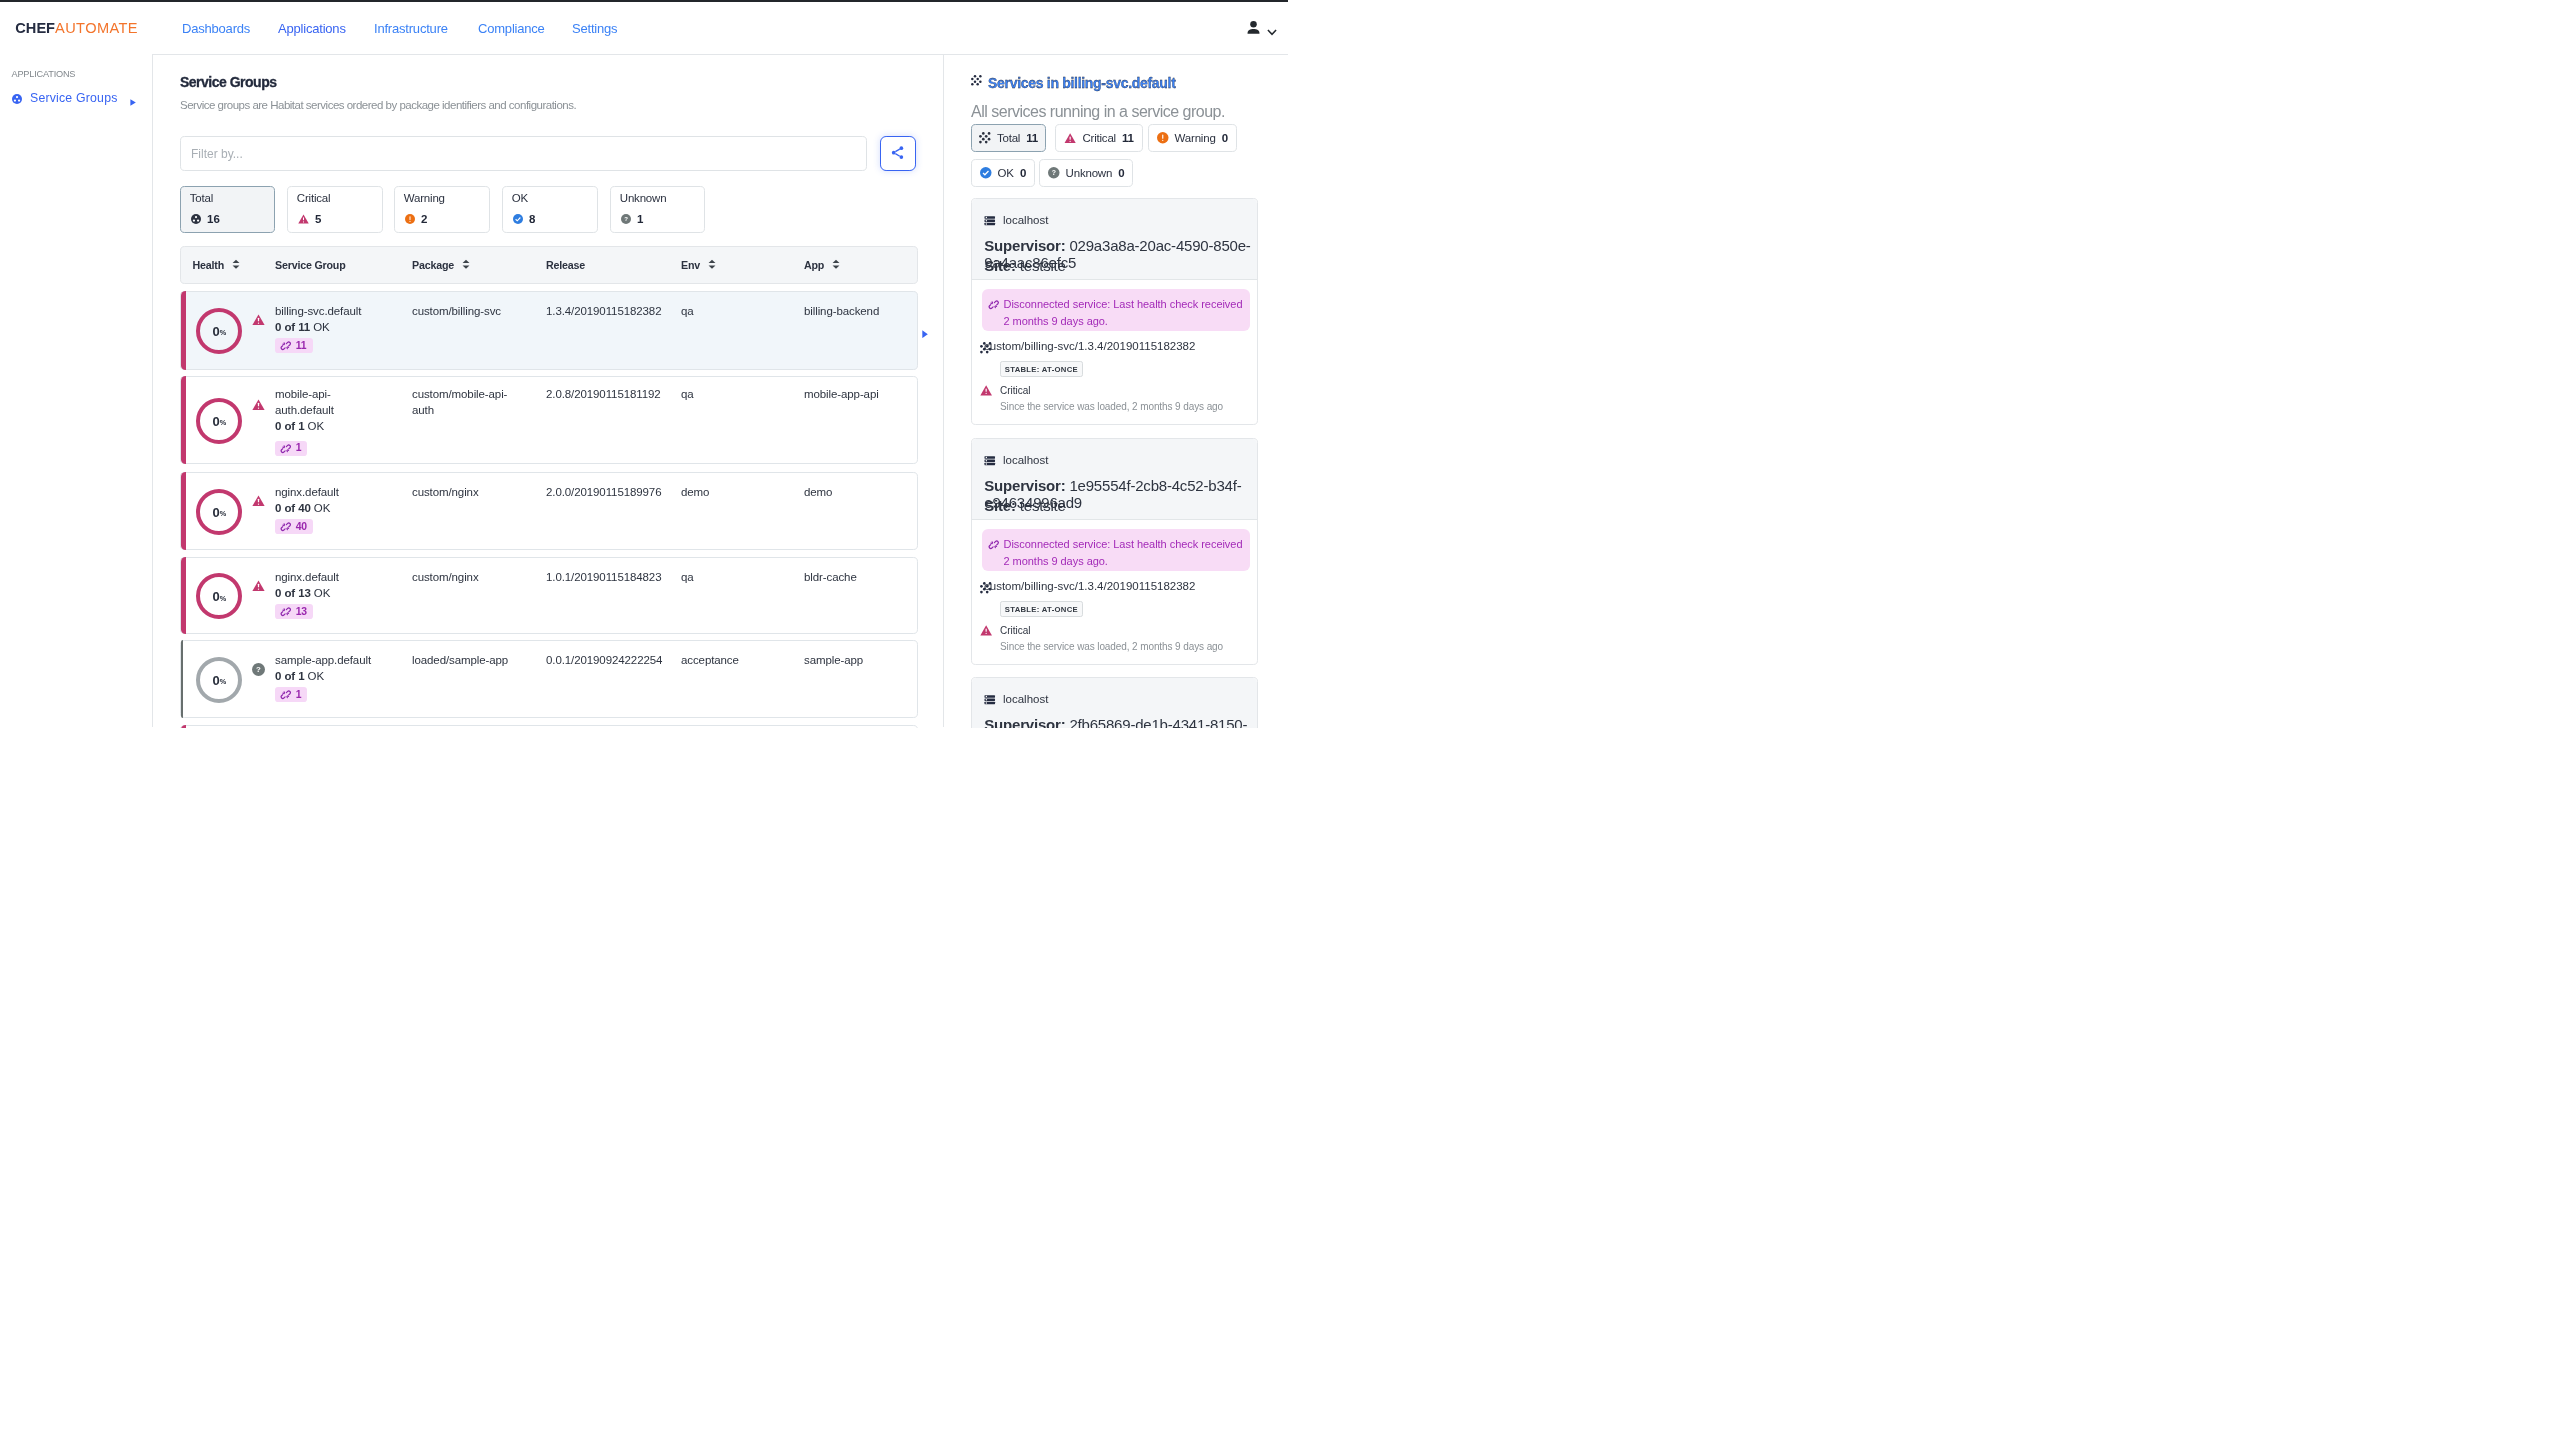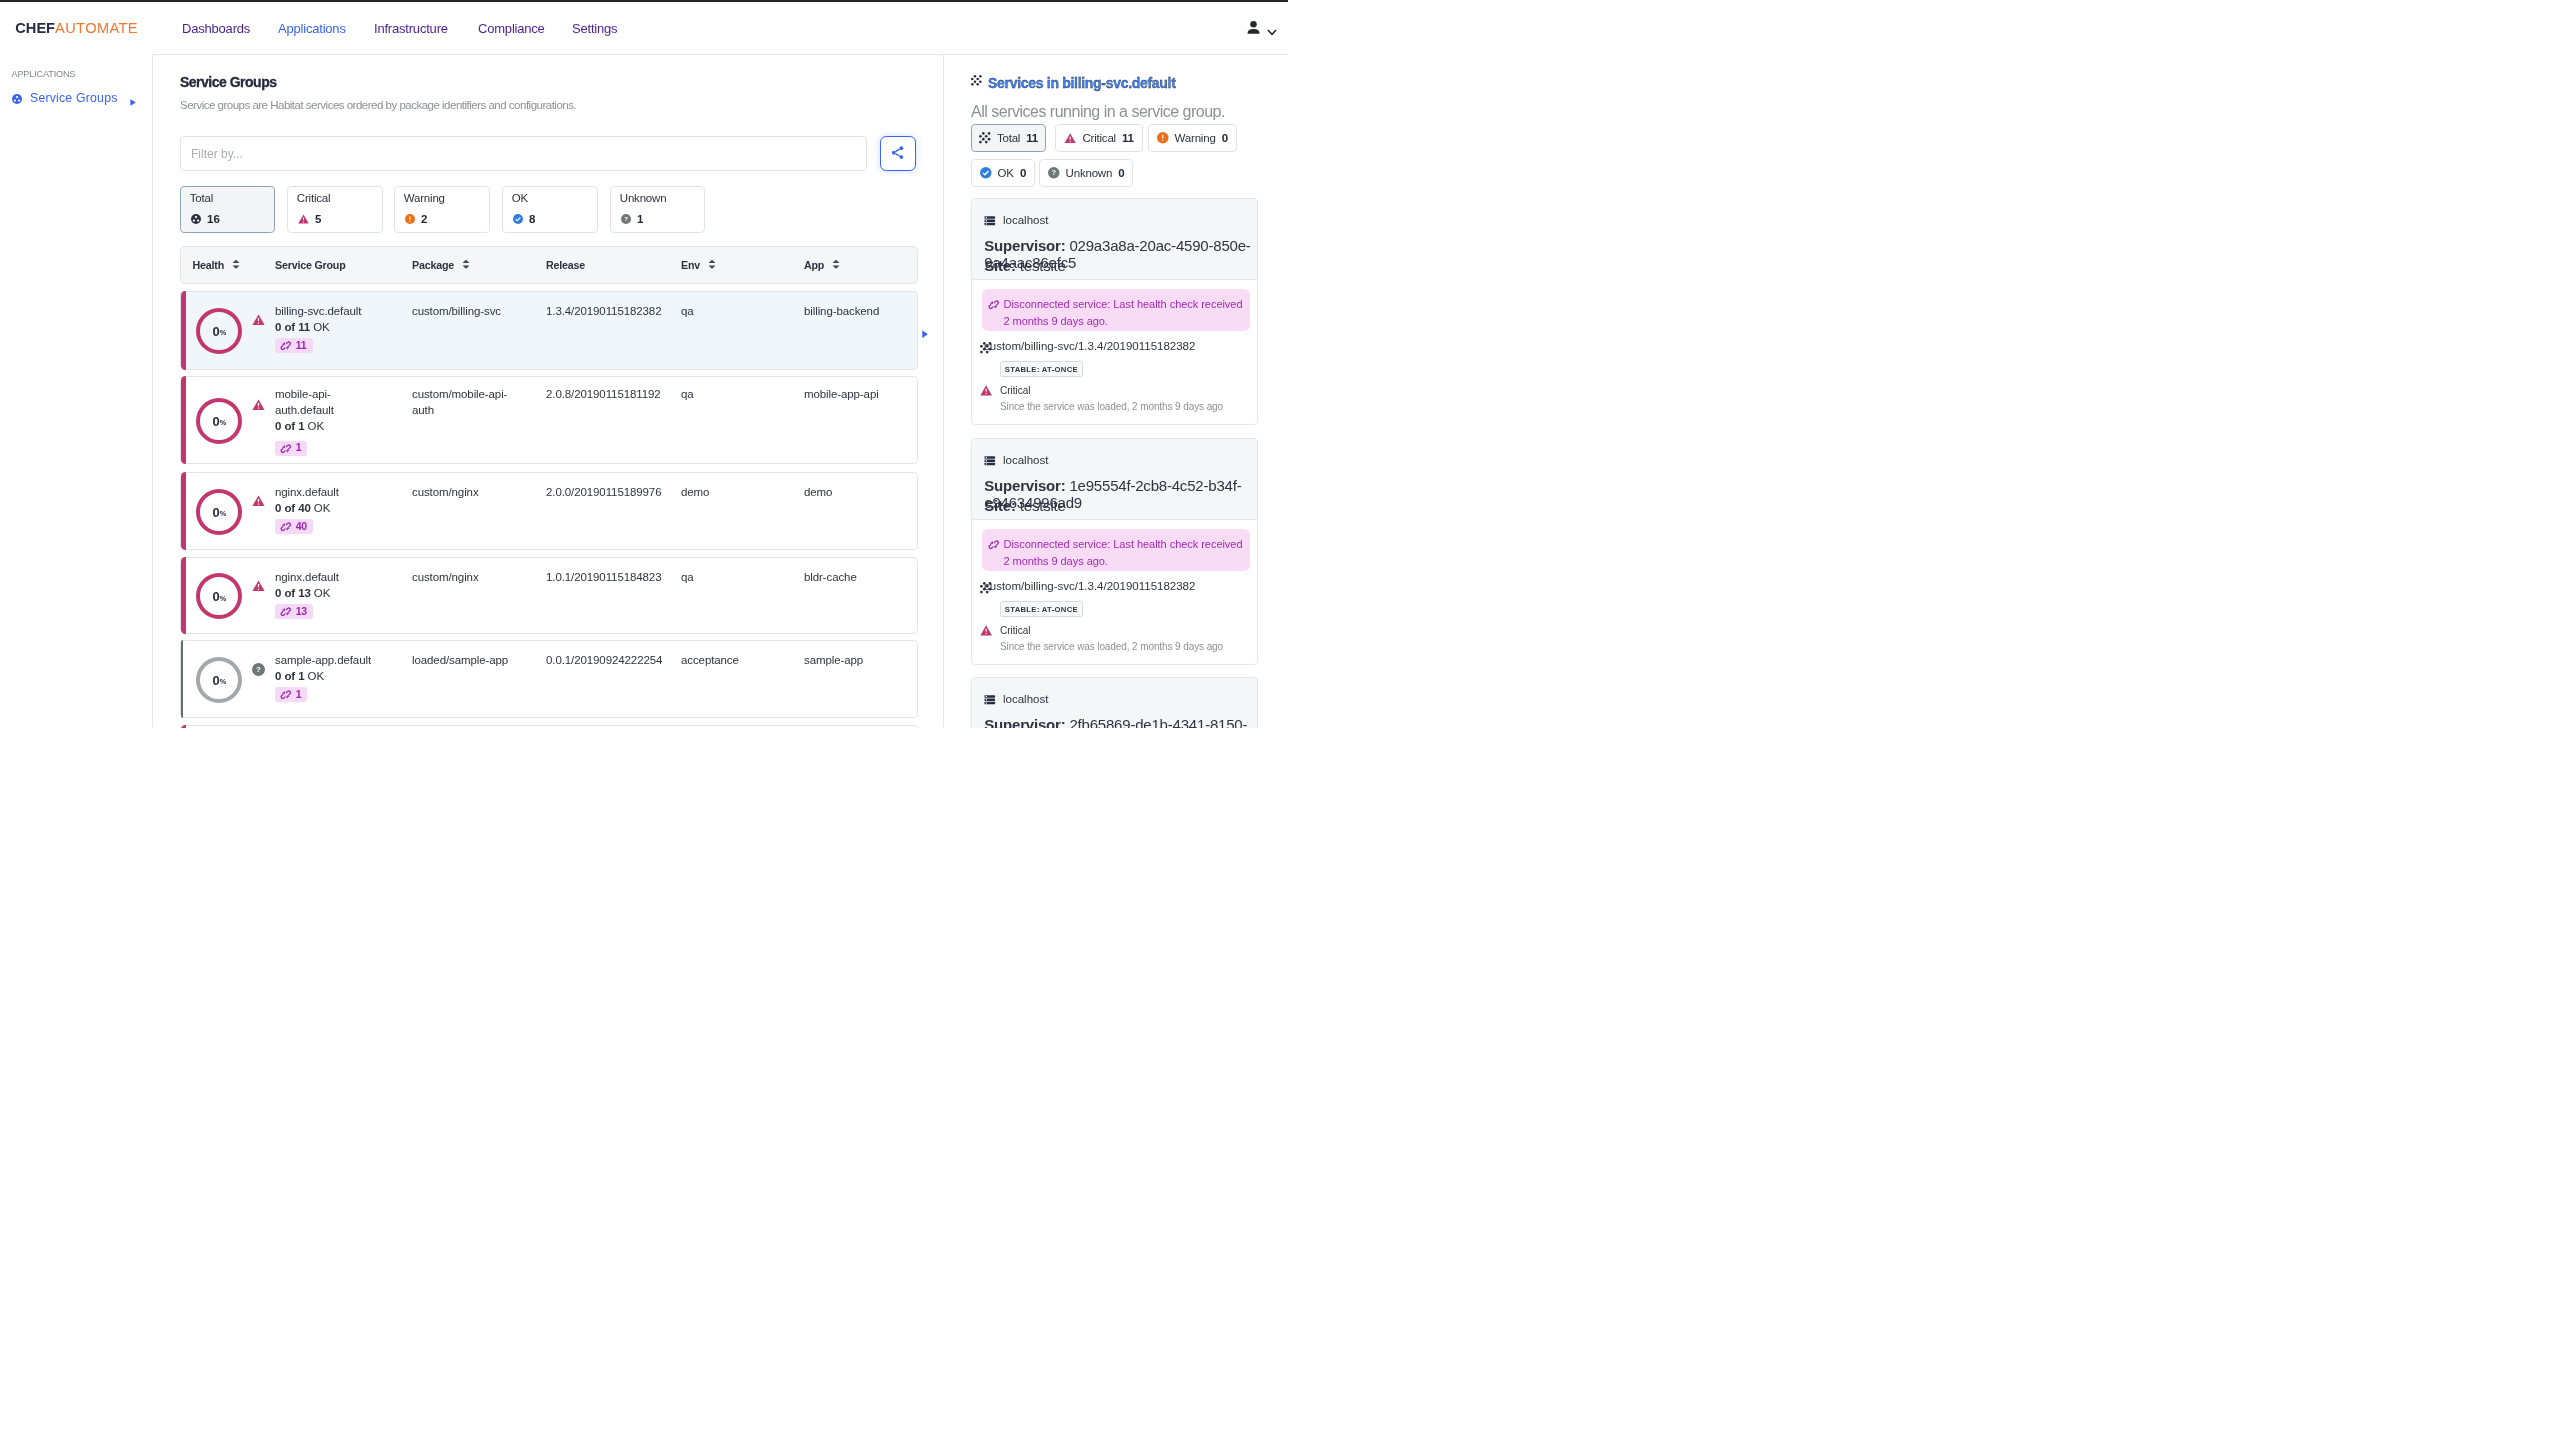--- a/index.html
+++ b/index.html
@@ -3,21 +3,21 @@
 <meta charset="utf-8">
 <style>
 * { margin:0; padding:0; box-sizing:border-box; }
 html,body { width:1288px; height:728px; overflow:hidden; }
 body { font-family:"Liberation Sans", sans-serif; background:#fff; color:#30353f; position:relative; }
 .abs { position:absolute; }
 .topbar { position:absolute; left:0; top:0; width:1288px; height:1.5px; background:#23262b; }
 .header { position:absolute; left:0; top:1.5px; width:1288px; height:53px; background:#fff; border-bottom:0.8px solid #e3e6e9; }
 .logo { position:absolute; left:15.3px; top:18px; font-size:14.6px; font-weight:700; color:#252c41; }
 .logo .am { color:#f3742b; font-weight:400; letter-spacing:0.4px; }
-.nav a { position:absolute; top:19px; font-size:13px; letter-spacing:-0.2px; color:#4c1d95; text-decoration:none; }
+.nav a { position:absolute; top:19px; font-size:13px; letter-spacing:-0.2px; color:#3b82f6; text-decoration:none; }
 .nav a.active { color:#3864f2; }
 .sidebar { position:absolute; left:0; top:54px; width:153px; height:673px; background:#fff; border-right:0.8px solid #e3e6e9; }
 .sb-title { position:absolute; left:11.5px; top:14.6px; font-size:9.2px; color:#82888d; letter-spacing:-0.2px; }
 .sb-item { position:absolute; left:30px; top:37px; font-size:12.3px; letter-spacing:0.2px; color:#3864f2; }
 .rightpanel-border { position:absolute; left:943px; top:54px; width:0.8px; height:673px; background:#e3e6e9; }
 h1.pagetitle { position:absolute; left:180px; top:74px; font-size:14px; letter-spacing:-0.5px; font-weight:700; color:#232a3c; -webkit-text-stroke:0.3px #232a3c; }
 .pagedesc { position:absolute; left:180px; top:99px; font-size:11.5px; letter-spacing:-0.5px; color:#8b9196; }
 .filter { position:absolute; left:180px; top:136px; width:687px; height:35px; border:0.8px solid #dfe3e6; border-radius:4.6px; }
 .filter span { position:absolute; left:10px; top:10.4px; font-size:12px; letter-spacing:0; color:#a9afb5; }
 .sharebtn { position:absolute; left:880px; top:136px; width:36px; height:35px; border:1.5px solid #3864f2; border-radius:6.1px; background:#fff; box-shadow:0 0 7.7px rgba(56,100,242,.22); }

